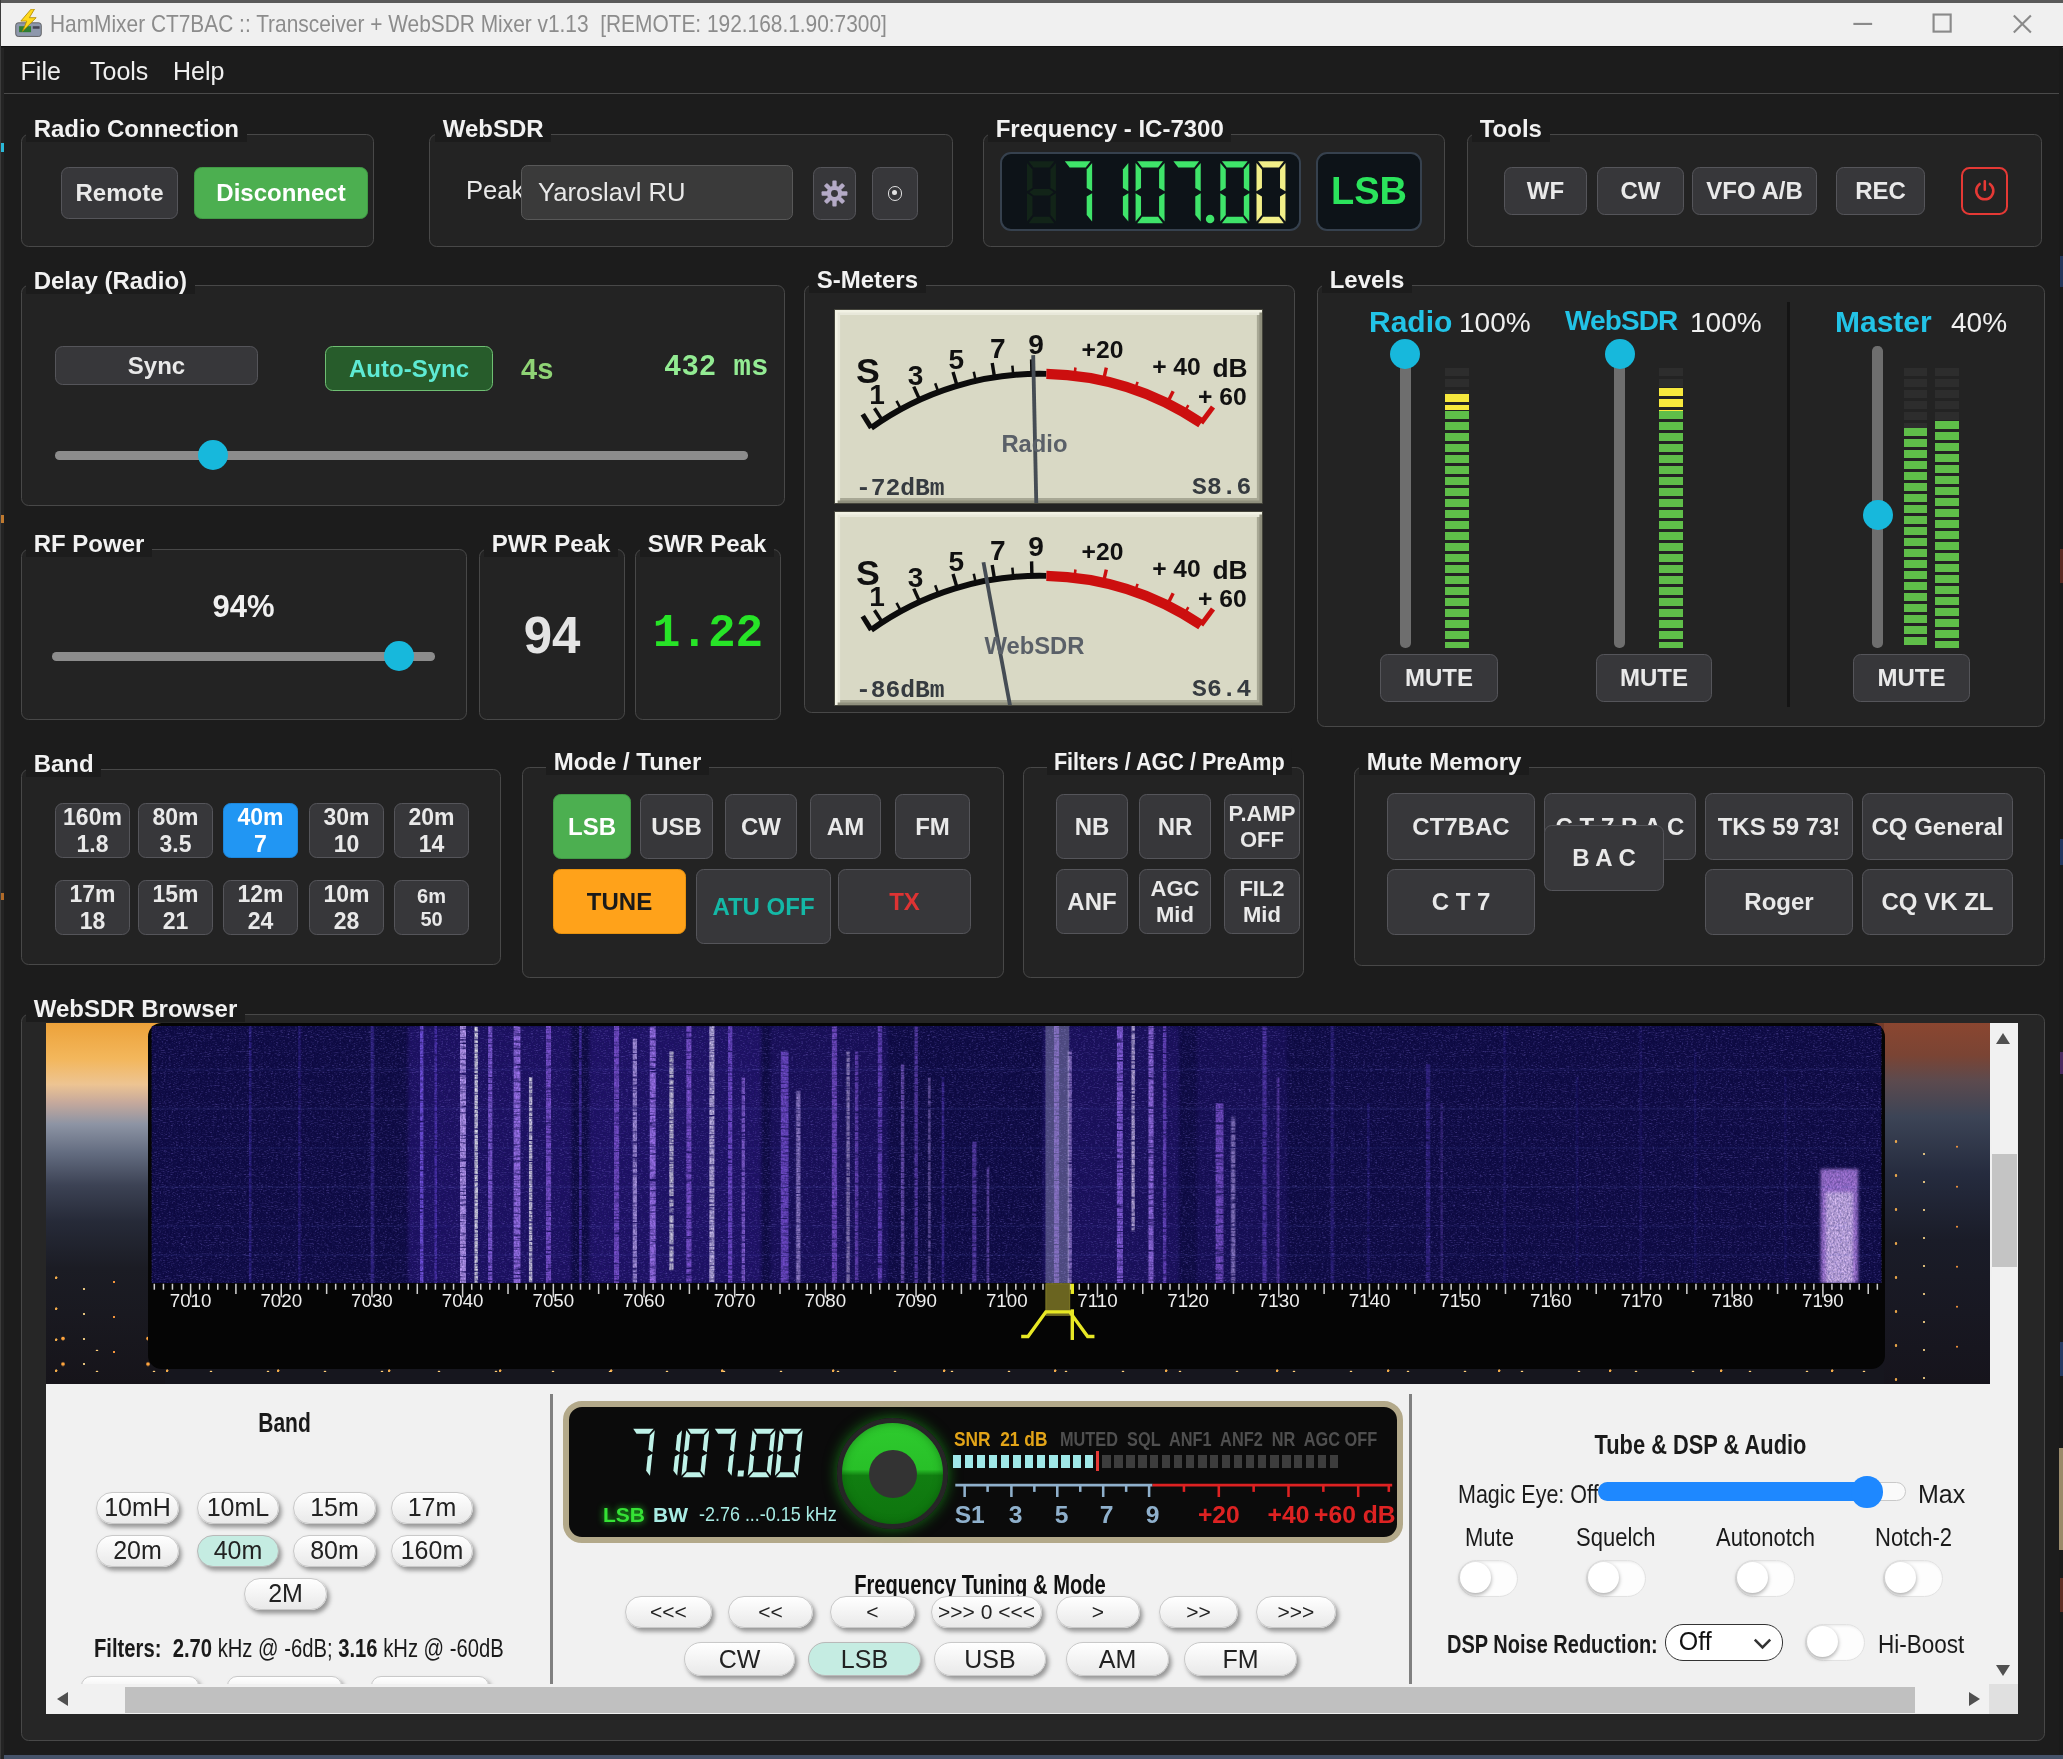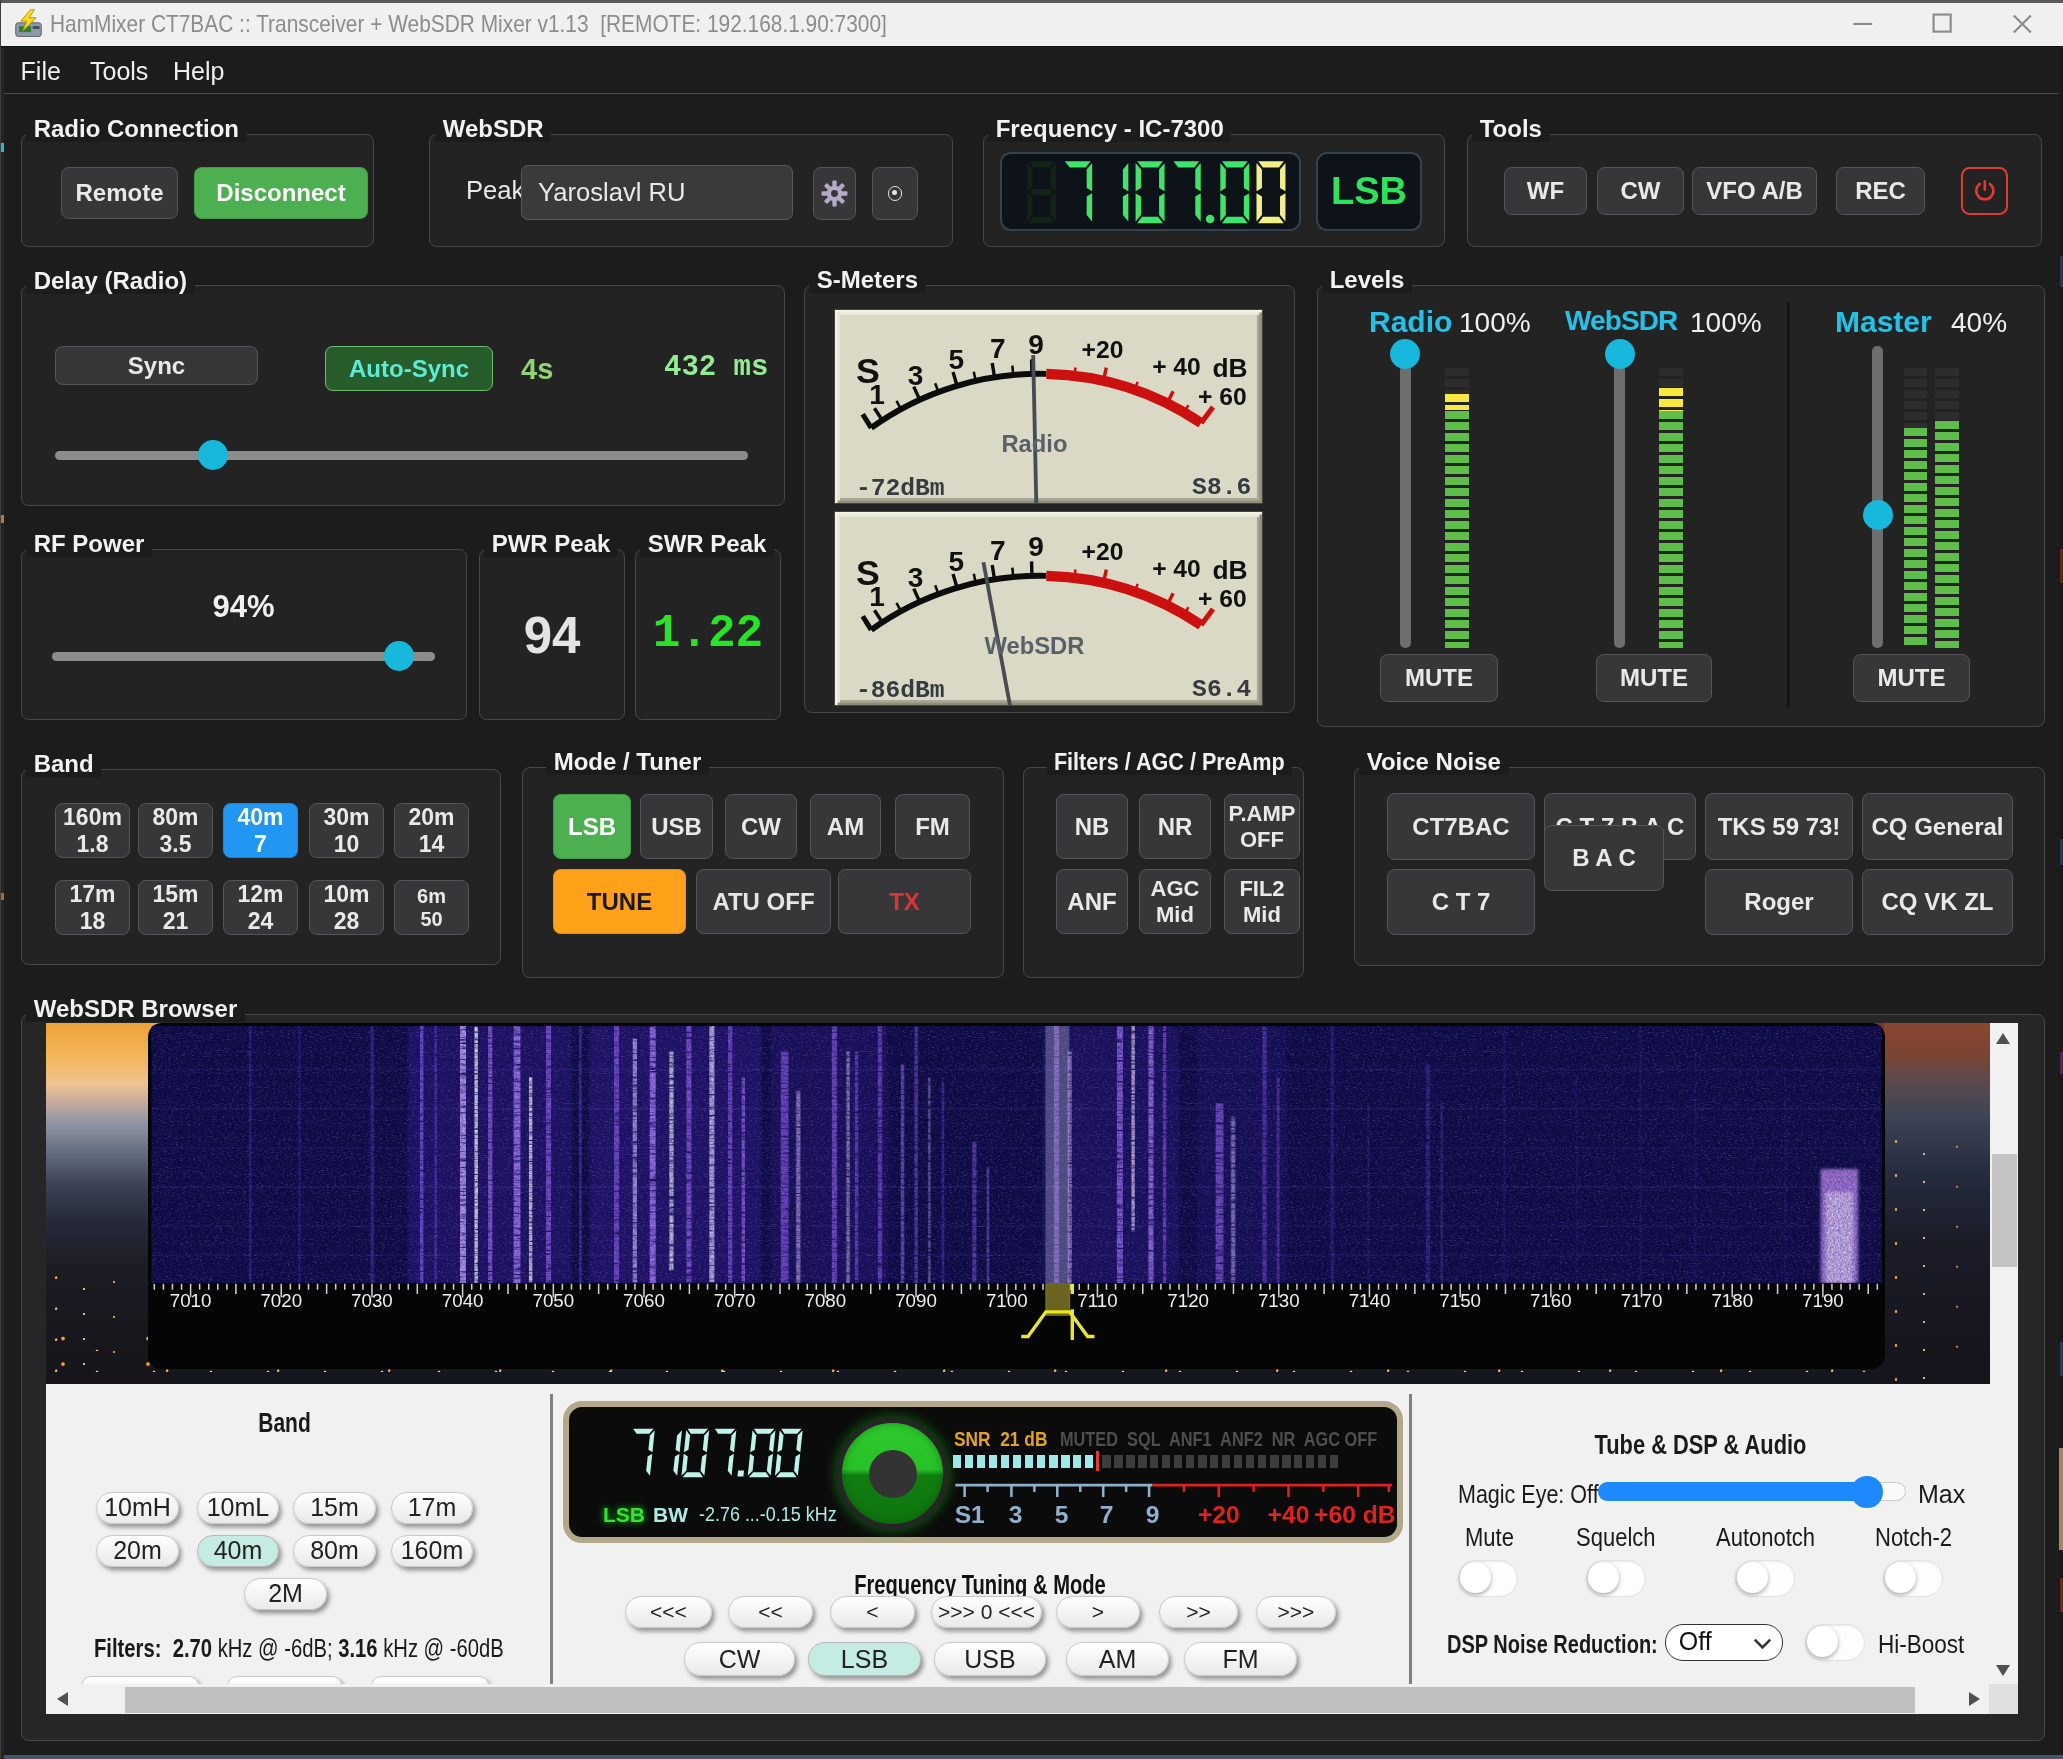--- a/index.html
+++ b/index.html
@@ -256,32 +256,32 @@
     <div class="btn" style="left:308px;top:880px;width:75px;height:55px;font-size:23px;">10m<br>28</div>
     <div class="btn" style="left:393px;top:880px;width:75px;height:55px;font-size:20px;">6m<br>50</div>
     <div class="grp" style="left:521px;top:767px;width:482px;height:211px"></div>
     <div class="glbl" style="left:545px;top:748px">Mode / Tuner</div>
     <div class="btn" style="left:552px;top:794px;width:78px;height:65px;background:#4caf50;border-color:#419a45;color:#fff">LSB</div>
     <div class="btn" style="left:639px;top:794px;width:73px;height:65px">USB</div>
     <div class="btn" style="left:724px;top:794px;width:72px;height:65px">CW</div>
     <div class="btn" style="left:809px;top:794px;width:71px;height:65px">AM</div>
     <div class="btn" style="left:894px;top:794px;width:75px;height:65px">FM</div>
     <div class="btn" style="left:552px;top:869px;width:133px;height:65px;background:#ffa21a;border-color:#e8920f;color:#1a1a1a">TUNE</div>
-    <div class="btn" style="left:695px;top:869px;width:135px;height:65px;color:#e5e5e5">ATU OFF</div>
+    <div class="btn" style="left:695px;top:869px;width:135px;height:75px;color:#14b8a6">ATU OFF</div>
     <div class="btn" style="left:837px;top:869px;width:133px;height:65px;color:#d33">TX</div>
     <div class="grp" style="left:1022px;top:767px;width:281px;height:211px"></div>
     <div class="glbl" style="left:1046px;top:748px;transform:scaleX(.9);transform-origin:left">Filters / AGC / PreAmp</div>
     <div class="btn" style="left:1055px;top:794px;width:72px;height:65px">NB</div>
     <div class="btn" style="left:1138px;top:794px;width:72px;height:65px">NR</div>
     <div class="btn" style="left:1223px;top:794px;width:76px;height:65px;font-size:22px">P.AMP<br>OFF</div>
     <div class="btn" style="left:1055px;top:869px;width:72px;height:65px">ANF</div>
     <div class="btn" style="left:1138px;top:869px;width:72px;height:65px;font-size:22px">AGC<br>Mid</div>
     <div class="btn" style="left:1223px;top:869px;width:76px;height:65px;font-size:22px">FIL2<br>Mid</div>
     <div class="grp" style="left:1353px;top:767px;width:691px;height:199px"></div>
-    <div class="glbl" style="left:1358px;top:748px">Voice Noise</div>
+    <div class="glbl" style="left:1358px;top:748px">Mute Memory</div>
     <div class="btn" style="left:1386px;top:793px;width:148px;height:67px">CT7BAC</div>
     <div class="btn" style="left:1543px;top:793px;width:152px;height:67px">C T 7 B A C</div>
     <div class="btn" style="left:1704px;top:793px;width:148px;height:67px">TKS 59 73!</div>
     <div class="btn" style="left:1861px;top:793px;width:151px;height:67px">CQ General</div>
     <div class="btn" style="left:1386px;top:869px;width:148px;height:66px">C T 7</div>
     <div class="btn" style="left:1543px;top:825px;width:120px;height:66px">B A C</div>
     <div class="btn" style="left:1704px;top:869px;width:148px;height:66px">Roger</div>
     <div class="btn" style="left:1861px;top:869px;width:151px;height:66px">CQ VK ZL</div>
     <div class="grp" style="left:19.6px;top:1014px;width:2024px;height:727px;background:#262626"></div>
     <div class="glbl" style="left:25px;top:995px">WebSDR Browser</div>

